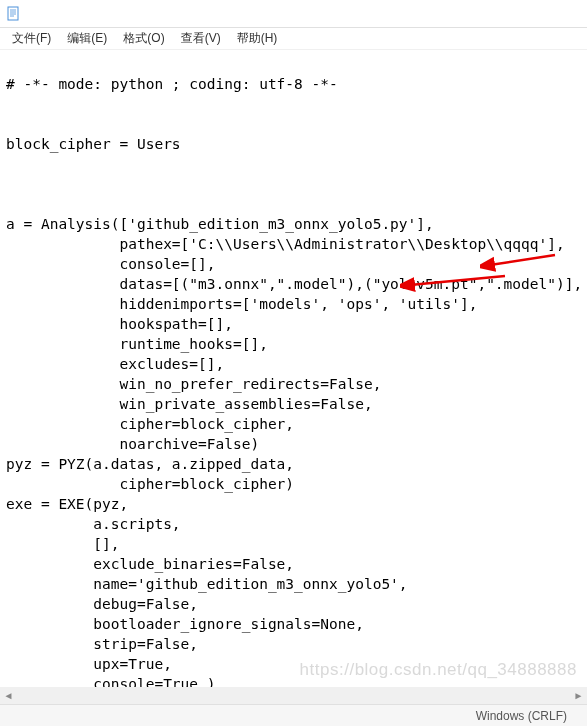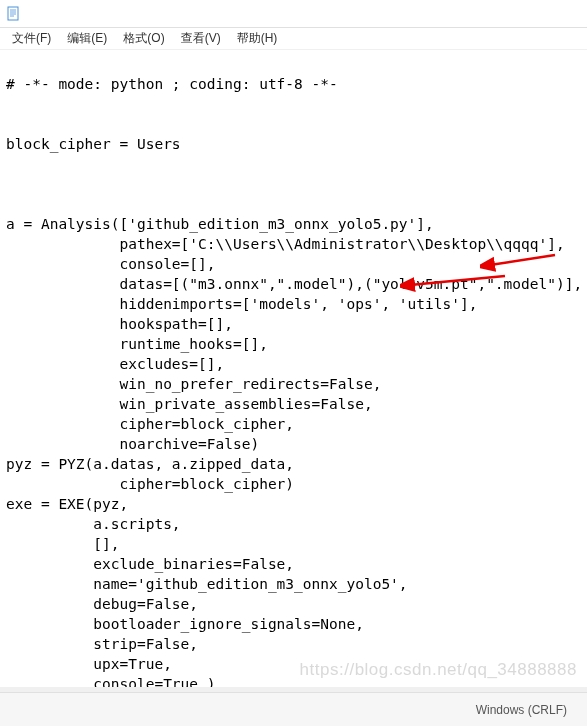--- a/index.html
+++ b/index.html
@@ -60,21 +60,21 @@
     }
     .arrow {
       position: absolute;
       pointer-events: none;
     }
     .statusbar {
       position: absolute;
       bottom: 0;
       left: 0;
       right: 0;
-      height: 34px;
+      height: 22px;
       border-top: 1px solid #e0e0e0;
       background: #f6f6f6;
       display: flex;
       align-items: center;
       justify-content: flex-end;
       padding: 8px 20px;
       font-size: 12px;
       color: #555;
       gap: 40px;
     }

